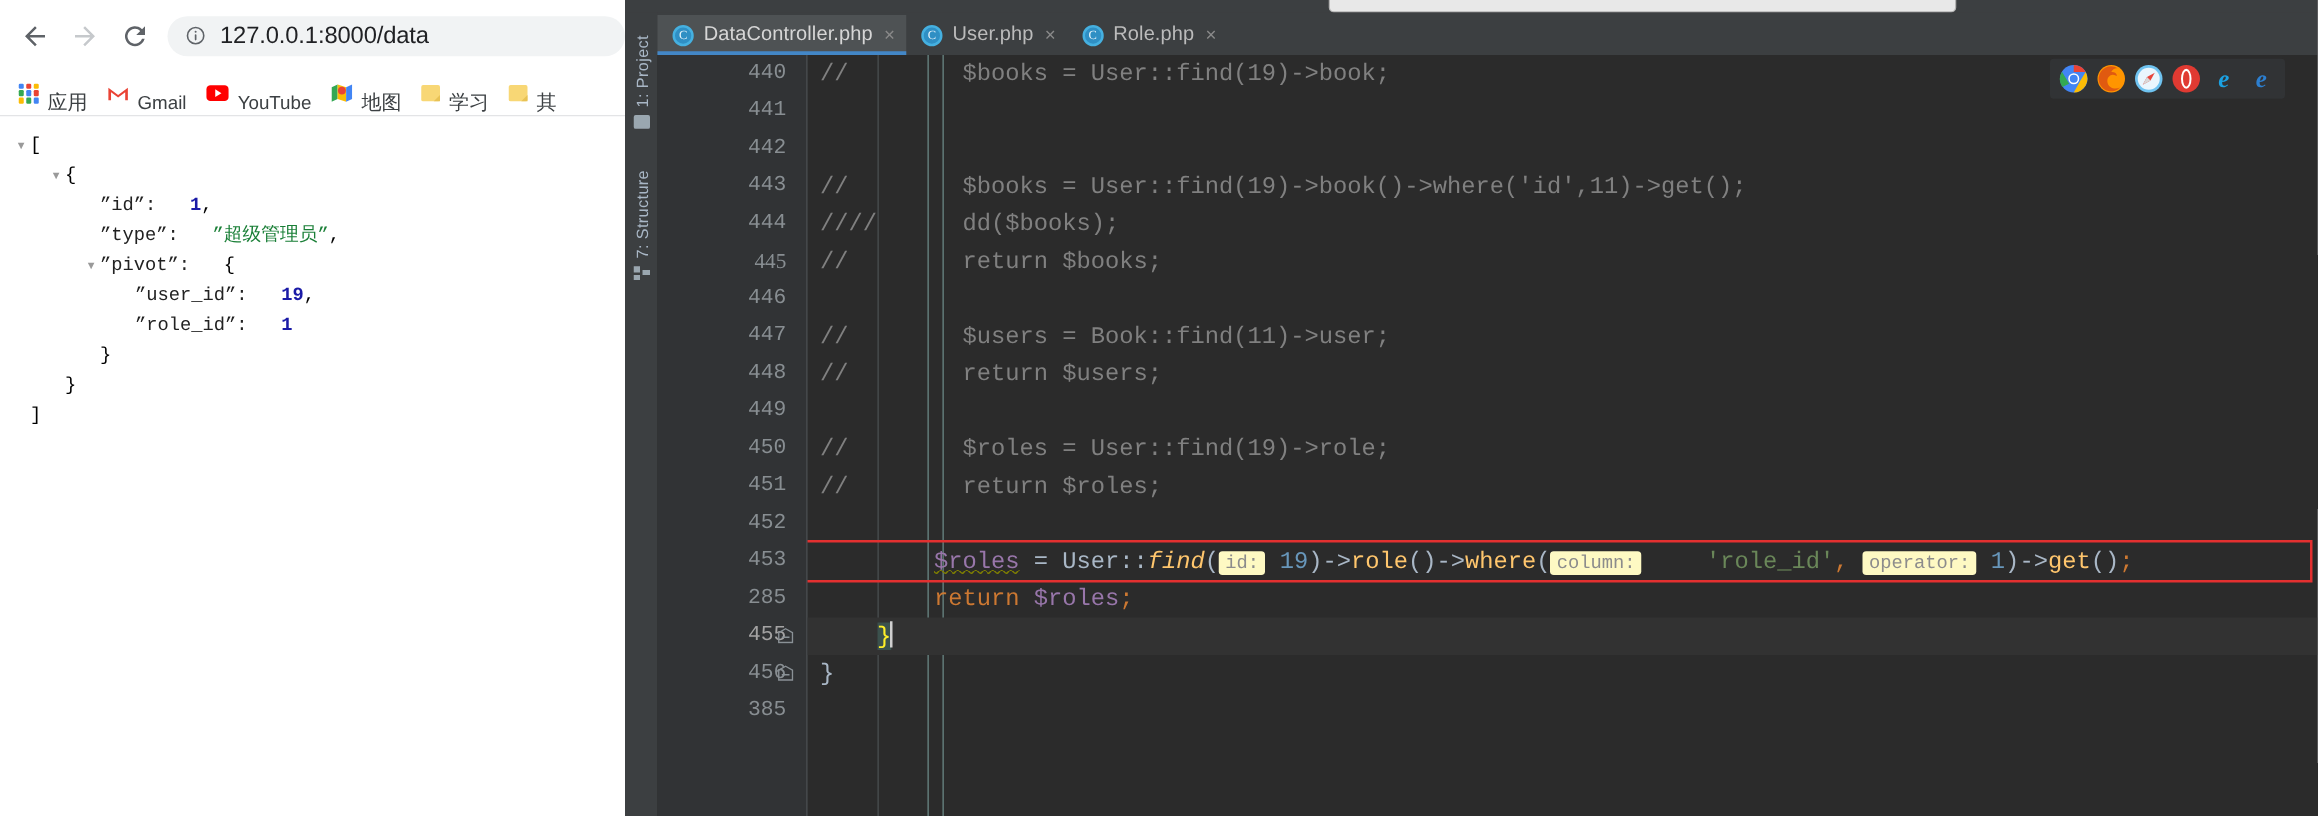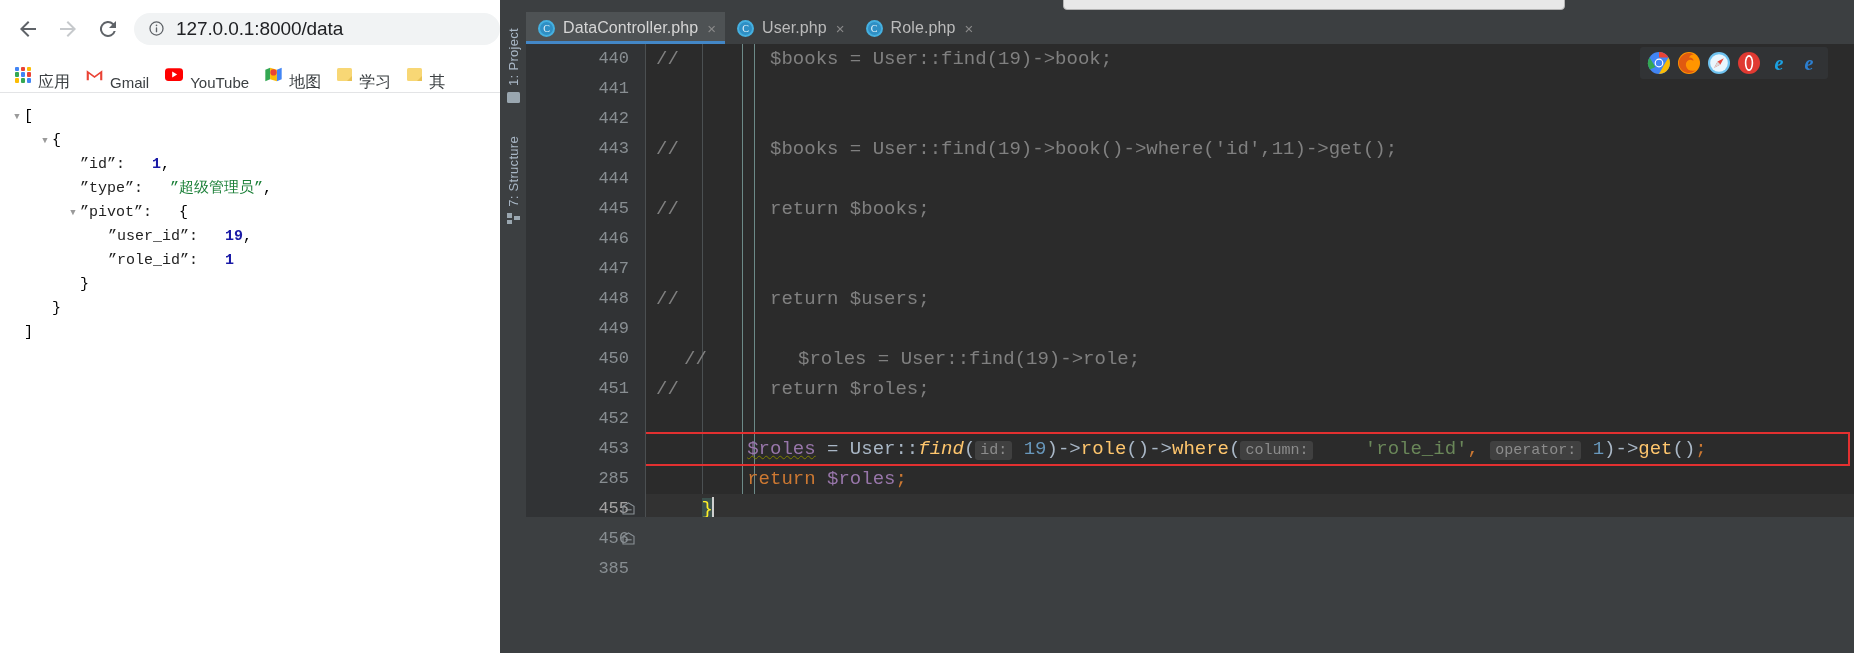--- a/index.html
+++ b/index.html
@@ -122,21 +122,21 @@
     font-size:10px;color:#e7f4fb;font-family:"Liberation Serif",serif;
   }
   .tab-label{font-size:16px;color:#bbbbbb;white-space:nowrap;letter-spacing:0.1px;}
   .tab.active .tab-label{color:#d6d6d6;}
   .tab-close{
     margin-left:9px;font-size:15px;color:#8a8a8a;line-height:1;flex:0 0 auto;
   }
 
   
   .editor{
-    position:absolute;left:26px;top:44px;width:1328px;height:473px;
+    position:absolute;left:26px;top:44px;width:1328px;height:609px;
     background:#2b2b2b;font-family:"Liberation Mono",monospace;
   }
   .gutter{
     position:absolute;left:0;top:0;width:120px;height:100%;background:#313335;
   }
   .gutter-line{
     position:absolute;right:17px;height:30px;line-height:30px;
     font-size:17px;color:#888e92;text-align:right;white-space:pre;
   }
   .gutter-line.current{color:#a4a3a3;}
@@ -162,21 +162,21 @@
   .kw{color:#cc7832;}
   .var{color:#9876aa;}
   .cls{color:#a9b7c6;}
   .num{color:#6897bb;}
   .str{color:#6a8759;margin-left:40px;}
   .fn{color:#ffc66d;}
   .fn-i{color:#ffc66d;font-style:italic;}
   .pl{color:#a9b7c6;}
   .semi{color:#cc7832;}
   .hint{
-    color:#8c8c8c;background:#404040;border-radius:3px;padding:1px 5px;
+    color:#8c8c8c;background:#fef9c3;border-radius:3px;padding:1px 5px;
     font-size:15px;
   }
   .wavy{
     text-decoration:underline;text-decoration-style:wavy;
     text-decoration-color:#808000;text-decoration-thickness:1px;
   }
   .brace-hl2{background:#3b514d;color:#ffef28;}
   .caret{
     display:inline-block;width:2px;height:21px;background:#cfcfcf;
     vertical-align:-4px;margin-left:-1px;
@@ -334,21 +334,21 @@
         </div>
       </div>
 
     <div class="editor">
       <div class="gutter" id="gutter">
           <div class="gutter-line" style="top: 0px;">440</div>
           <div class="gutter-line" style="top: 30px;">441</div>
           <div class="gutter-line" style="top: 60px;">442</div>
           <div class="gutter-line" style="top: 90px;">443</div>
           <div class="gutter-line" style="top: 120px;">444</div>
-          <div class="gutter-line" style="top: 150px;">445</div>
+          <div class="gutter-line" style="top: 150px; font-family: Liberation Serif, serif;">445</div>
           <div class="gutter-line" style="top: 180px;">446</div>
           <div class="gutter-line" style="top: 210px;">447</div>
           <div class="gutter-line" style="top: 240px;">448</div>
           <div class="gutter-line" style="top: 270px;">449</div>
           <div class="gutter-line" style="top: 300px;">450</div>
           <div class="gutter-line" style="top: 330px;">451</div>
           <div class="gutter-line" style="top: 360px;">452</div>
           <div class="gutter-line" style="top: 390px;">453</div>
           <div class="gutter-line" style="top: 420px;">285</div>
           <div class="gutter-line current" style="top: 450px;">455</div>
@@ -368,25 +368,27 @@
           <div class="gutter-line" style="top: 510px;">385</div>
         </div>
       <div class="gutter-edge"></div>
       <div class="codearea" id="codearea">
           <div class="indent-guide" style="left: 56px;"></div>
           <div class="indent-guide act" style="left: 96px;"></div>
           <div class="indent-guide act" style="left: 108px;"></div>
           <div class="code-line" style="top: 0px; left: 10px;"><span class="cmt">//</span><span class="cmt">        $books = User::find(19)-&gt;book;</span></div>
           <div class="code-line" style="top: 60px; left: 10px;"></div>
           <div class="code-line" style="top: 90px; left: 10px;"><span class="cmt">//</span><span class="cmt">        $books = User::find(19)-&gt;book()-&gt;where('id',11)-&gt;get();</span></div>
+          <div class="code-line" style="top: 120px; left: 10px;"><span class="cmt">////</span><span class="cmt">      dd($books);</span></div>
           <div class="code-line" style="top: 150px; left: 10px;"><span class="cmt">//</span><span class="cmt">        return $books;</span></div>
           <div class="code-line" style="top: 180px; left: 10px;"></div>
+          <div class="code-line" style="top: 210px; left: 10px;"><span class="cmt">//</span><span class="cmt">        $users = Book::find(11)-&gt;user;</span></div>
           <div class="code-line" style="top: 240px; left: 10px;"><span class="cmt">//</span><span class="cmt">        return $users;</span></div>
           <div class="code-line" style="top: 270px; left: 10px;"></div>
-          <div class="code-line" style="top: 300px; left: 10px; margin-left: 28px;"><span class="cmt">//</span><span class="cmt">        $roles = User::find(19)-&gt;role;</span></div>
+          <div class="code-line" style="top: 300px; left: 10px;"><span class="cmt">//</span><span class="cmt">        $roles = User::find(19)-&gt;role;</span></div>
           <div class="code-line" style="top: 330px; left: 10px;"><span class="cmt">//</span><span class="cmt">        return $roles;</span></div>
           <div class="code-line" style="top: 360px; left: 10px;"></div>
           <div class="code-line" style="top: 390px; left: 10px;"><span class="pl">        </span><span class="var wavy">$roles</span><span class="pl"> = </span><span class="cls">User</span><span class="pl">::</span><span class="fn-i">find</span><span class="pl">(</span><span class="hint">id:</span><span class="pl"> </span><span class="num">19</span><span class="pl">)</span><span class="pl">-&gt;</span><span class="fn">role</span><span class="pl">()</span><span class="pl">-&gt;</span><span class="fn">where</span><span class="pl">(</span><span class="hint">column:</span><span class="pl"> </span><span class="str">'role_id'</span><span class="semi">, </span><span class="hint">operator:</span><span class="pl"> </span><span class="num">1</span><span class="pl">)</span><span class="pl">-&gt;</span><span class="fn">get</span><span class="pl">()</span><span class="semi">;</span></div>
           <div class="code-line" style="top: 420px; left: 10px;"><span class="pl">        </span><span class="kw">return</span><span class="pl"> </span><span class="var">$roles</span><span class="semi">;</span></div>
           <div class="line-hl" style="top: 450px;"></div>
           <div class="code-line" style="top: 450px; left: 10px;"><span class="pl">    </span><span class="brace-hl2">}</span><span class="caret"></span></div>
           <div class="code-line" style="top: 480px; left: 10px;"><span class="pl">}</span></div>
           <div class="code-line" style="top: 510px; left: 10px;"></div>
           <div class="redbox" style="top: 388px; left: -4px; width: 1208px; height: 34px; border-color: rgb(227, 48, 48);"></div>
         </div>

